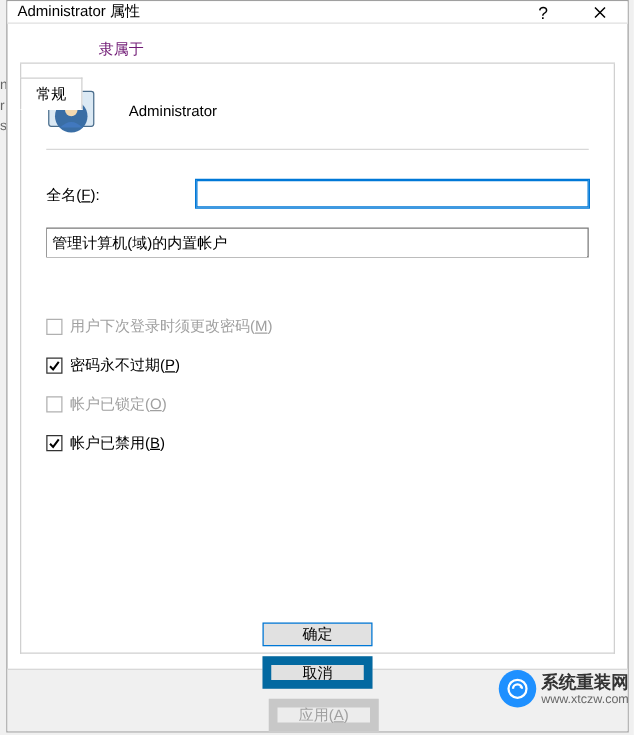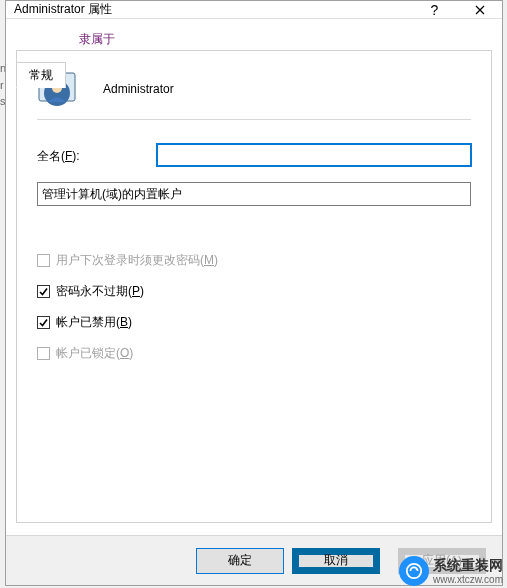--- a/index.html
+++ b/index.html
@@ -27,25 +27,25 @@
     .field-input input.focused { border:1px solid #0078d7; outline:1px solid #0078d7; }
     .field-input textarea { height: 24px; line-height:1.4; }
     .checks { margin-top: 42px; }
     .check-row { display:flex; align-items:center; gap:6px; font-size:12px; margin-bottom: 14px; }
     .check-row.disabled { color:#a0a0a0; }
     .cb { width:13px; height:13px; border:1px solid #333; display:inline-flex; align-items:center; justify-content:center; background:#fff; }
     .check-row.disabled .cb { border-color:#b0b0b0; }
     .cb svg { width:11px; height:11px; display:none; }
     .cb.checked svg { display:block; }
     .check-label u { text-decoration: underline; }
-    .button-bar { position:absolute; left:0; right:0; bottom:0; height:50px; background:#f0f0f0; border-top:1px solid #d8d8d8; display:flex; align-items:center; justify-content:flex-end; padding:0 16px; gap:8px; }
+    .button-bar { position:absolute; left:0; right:0; bottom:0; height:50px; background:#f0f0f0; border-top:1px solid #d8d8d8; display:flex; align-items:center; justify-content:flex-end; padding:0 16px; gap:8px;flex-direction:column; }
     .btn { min-width:88px; height:26px; font-size:12px; border:7px solid #0369a1; background:#e1e1e1; padding:0 12px; display:inline-flex; align-items:center; justify-content:center; }
     .btn.default { border:1px solid #0078d7; }
     .btn.disabled { color:#a0a0a0; border-color:#c8c8c8; background:#ececec;margin-left:10px; }
-    .watermark { position:absolute; right:0; bottom:0; display:flex; align-items:center; gap:4px; font-size:12px; color:#333; background:transparent; padding:2px 4px; pointer-events:none; }
+    .watermark { position:absolute; right:0; bottom:20px; display:flex; align-items:center; gap:4px; font-size:12px; color:#333; background:transparent; padding:2px 4px; pointer-events:none; }
     .watermark .logo-circle { width:30px; height:30px; border-radius:50%; background:#1e90ff; display:flex; align-items:center; justify-content:center; }
     .watermark .logo-circle svg { width:18px; height:18px; }
     .watermark-text { font-weight:bold; font-size:14px;}
     .watermark-sub { font-size:10px; color:#666; display:block; line-height:1;}
     .left-strip { position:absolute; left:0; top:60px; font-size:11px; color:#666; line-height:1.5; width:5px; overflow:hidden;}
   </style>
 </head>
 <body>
 
 <div class="left-strip">ni<br>r<br>s</div>
@@ -108,32 +108,32 @@
 
         <div class="check-row">
           <span class="cb checked">
               <svg viewBox="0 0 11 11">
                 <path d="M2 6 L4.5 8.5 L9 2.5" stroke="#000" stroke-width="1.6" fill="none"></path>
               </svg>
             </span>
           <span class="check-label"><span>密码永不过期(</span><u>P</u><span>)</span></span>
         </div>
 
+        <div class="check-row disabled">
+          <span class="cb"></span>
+          <span class="check-label"><span>帐户已锁定(</span><u>O</u><span>)</span></span>
+        </div>
+
         <div class="check-row">
           <span class="cb checked">
               <svg viewBox="0 0 11 11">
                 <path d="M2 6 L4.5 8.5 L9 2.5" stroke="#000" stroke-width="1.6" fill="none"></path>
               </svg>
             </span>
           <span class="check-label"><span>帐户已禁用(</span><u>B</u><span>)</span></span>
-        </div>
-
-        <div class="check-row disabled">
-          <span class="cb"></span>
-          <span class="check-label"><span>帐户已锁定(</span><u>O</u><span>)</span></span>
         </div>
 
       </div>
 
     </div>
   </div>
 
   <div class="button-bar">
     <div class="btn default">确定</div>
     <div class="btn">取消</div>

